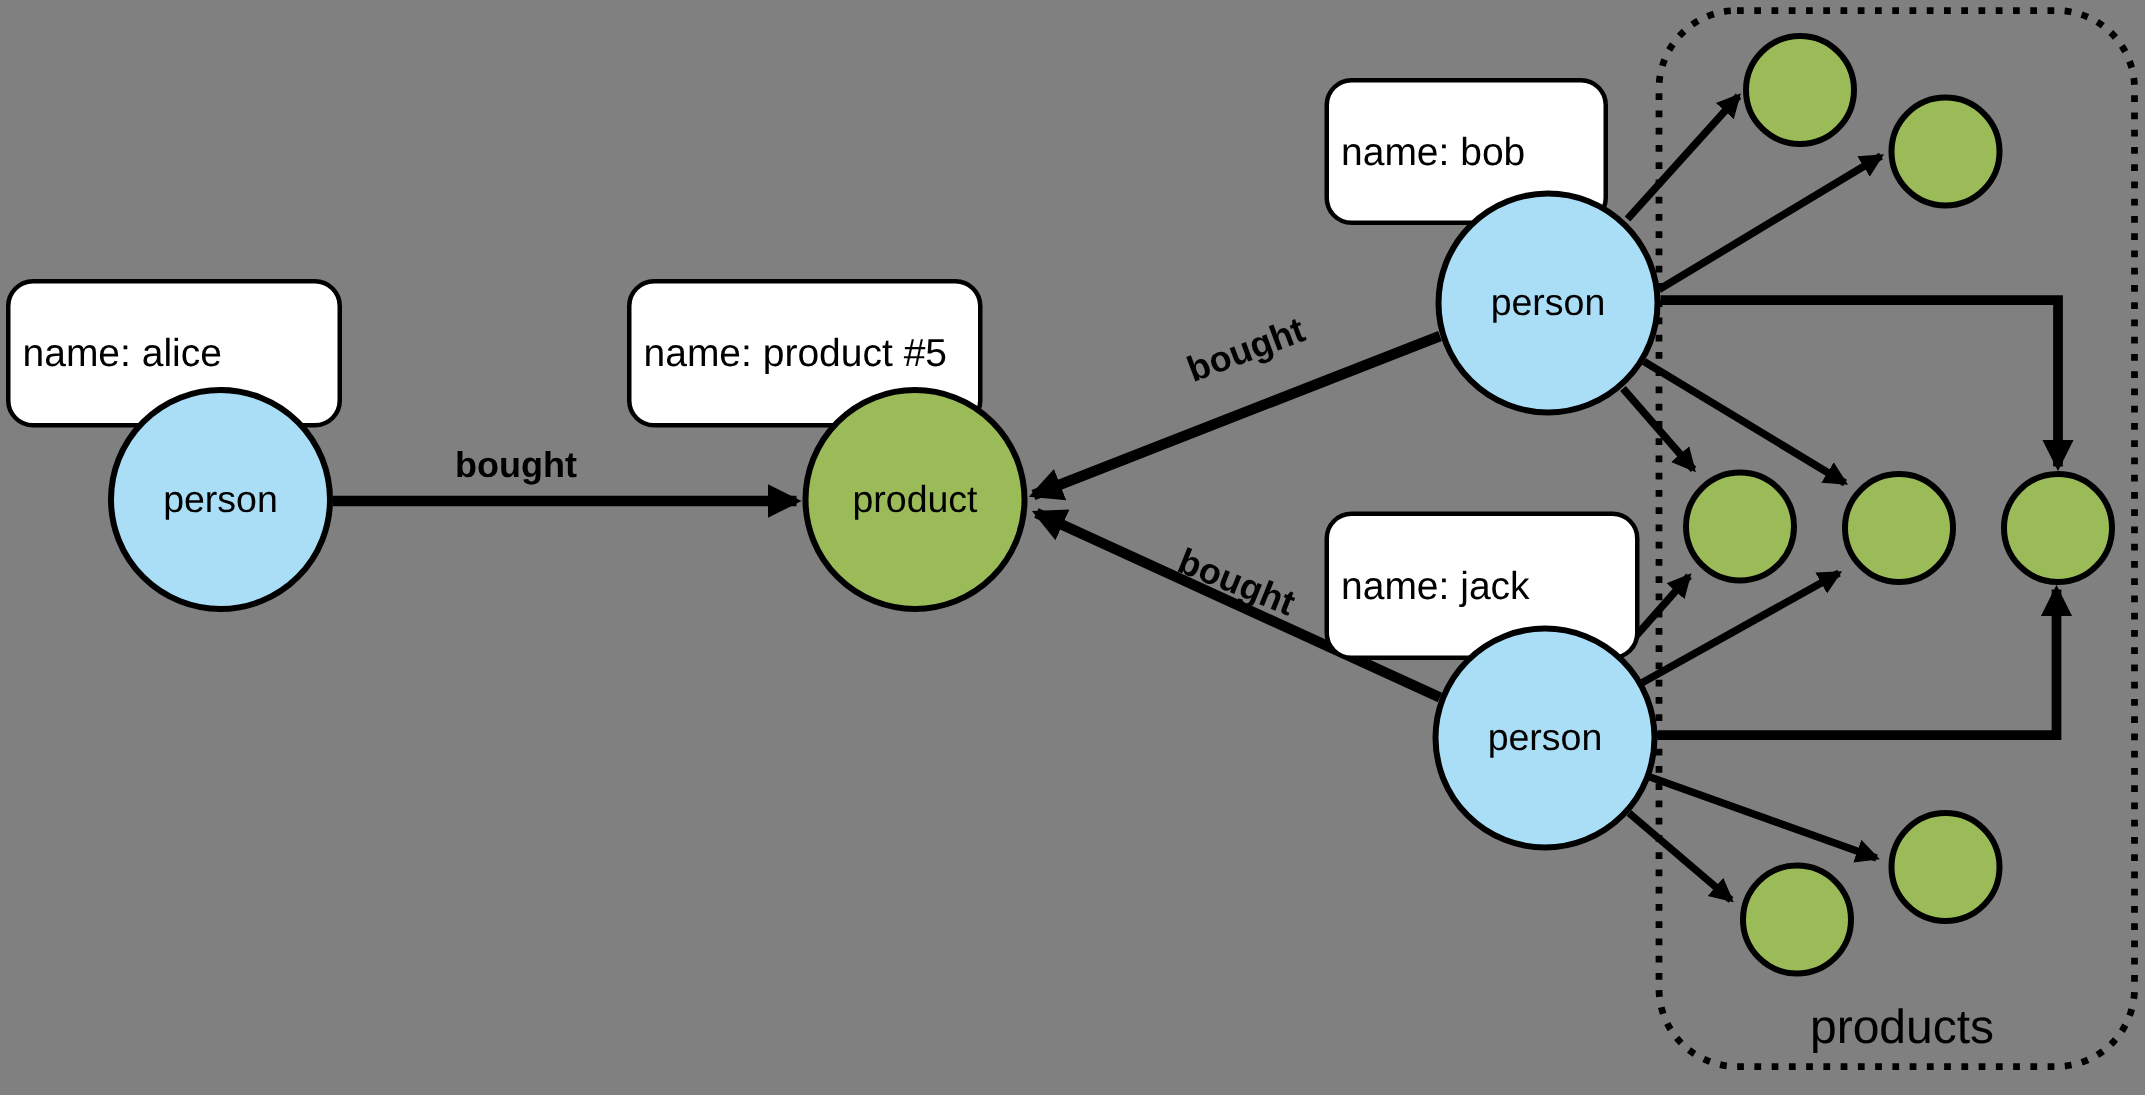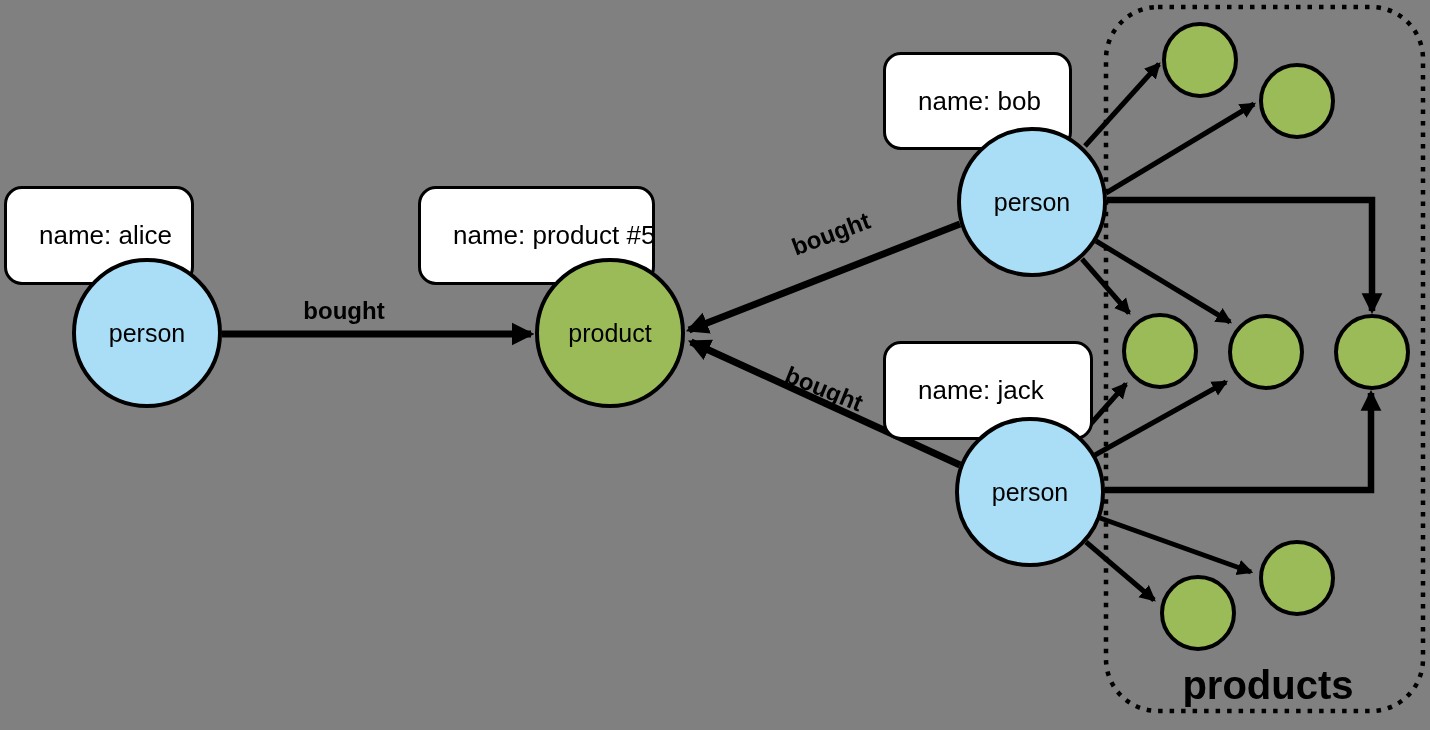--- a/index.html
+++ b/index.html
@@ -11,21 +11,21 @@
   .edges{position:absolute;left:0;top:0;z-index:1;}
   .edges line,.edges polyline{stroke:var(--edge-color,#000);fill:none;}
   .edge-main{stroke-width:7;}
   .edge-thin{stroke-width:5;}
   .edge-elbow{stroke-width:6.5;stroke-linejoin:miter;}
   .group-border{fill:none;stroke:var(--edge-color,#000);stroke-width:4.5;stroke-dasharray:4.5 7;}
   .prop-box{
     position:absolute;z-index:2;box-sizing:border-box;
     background:var(--label-box-bg,#ffffff);
     border:3px solid var(--node-stroke,#000);border-radius:18px;
-    display:flex;align-items:center;padding-left:32px;
+    display:flex;align-items:center;padding-left:8px;
     font-size:26px;white-space:nowrap;
   }
   .node{
     position:absolute;z-index:3;box-sizing:border-box;
     width:150px;height:150px;border-radius:50%;
     border:4px solid var(--node-stroke,#000);
     display:flex;align-items:center;justify-content:center;
     font-size:25px;
   }
   .node.person{background:var(--person-fill,#aaddf6);align-items:center;}
@@ -36,21 +36,21 @@
     border:4px solid var(--node-stroke,#000);
     background:var(--product-fill,#9bbb59);
   }
   .edge-label{
     position:absolute;z-index:4;font-weight:bold;font-size:24px;
     white-space:nowrap;transform:translate(-50%,-50%);
   }
   .edge-label.rot-neg{transform:translate(-50%,-50%) rotate(-20.5deg);}
   .edge-label.rot-pos{transform:translate(-50%,-50%) rotate(22deg);}
   .group-label{
-    position:absolute;z-index:4;font-size:40px;font-weight:700;
+    position:absolute;z-index:4;font-size:32px;font-weight:400;
     white-space:nowrap;transform:translate(-50%,-50%);text-align:right;
   }
 </style>
 </head>
 <body>
 
 <div class="canvas">
 
   <svg class="edges" width="1430" height="730" viewBox="0 0 1430 730">
     <defs>
@@ -71,21 +71,21 @@
     <line class="edge-thin" x1="1096" y1="241" x2="1230" y2="322" marker-end="url(#ah)"></line>
     <polyline class="edge-elbow" points="1107,200 1372,200 1372,311" marker-end="url(#ah)"></polyline>
 
     <line class="edge-thin" x1="1080" y1="436" x2="1126" y2="384" marker-end="url(#ah)"></line>
     <line class="edge-thin" x1="1095" y1="455" x2="1226" y2="382" marker-end="url(#ah)"></line>
     <polyline class="edge-elbow" points="1105,490 1371,490 1371,393" marker-end="url(#ah)"></polyline>
     <line class="edge-thin" x1="1100" y1="518" x2="1251" y2="572" marker-end="url(#ah)"></line>
     <line class="edge-thin" x1="1086" y1="542" x2="1154" y2="600" marker-end="url(#ah)"></line>
   </svg>
 
-  <div class="prop-box" style="left:4px;top:186px;width:190px;height:99px">
+  <div class="prop-box" style="left:4px;top:186px;width:224px;height:99px">
     <span>name: alice</span>
   </div>
   <div class="prop-box" style="left:418px;top:186px;width:237px;height:99px">
     <span>name: product #5</span>
   </div>
   <div class="prop-box" style="left:883px;top:52px;width:189px;height:98px">
     <span>name: bob</span>
   </div>
   <div class="prop-box" style="left:883px;top:341px;width:210px;height:99px">
     <span>name: jack</span>

